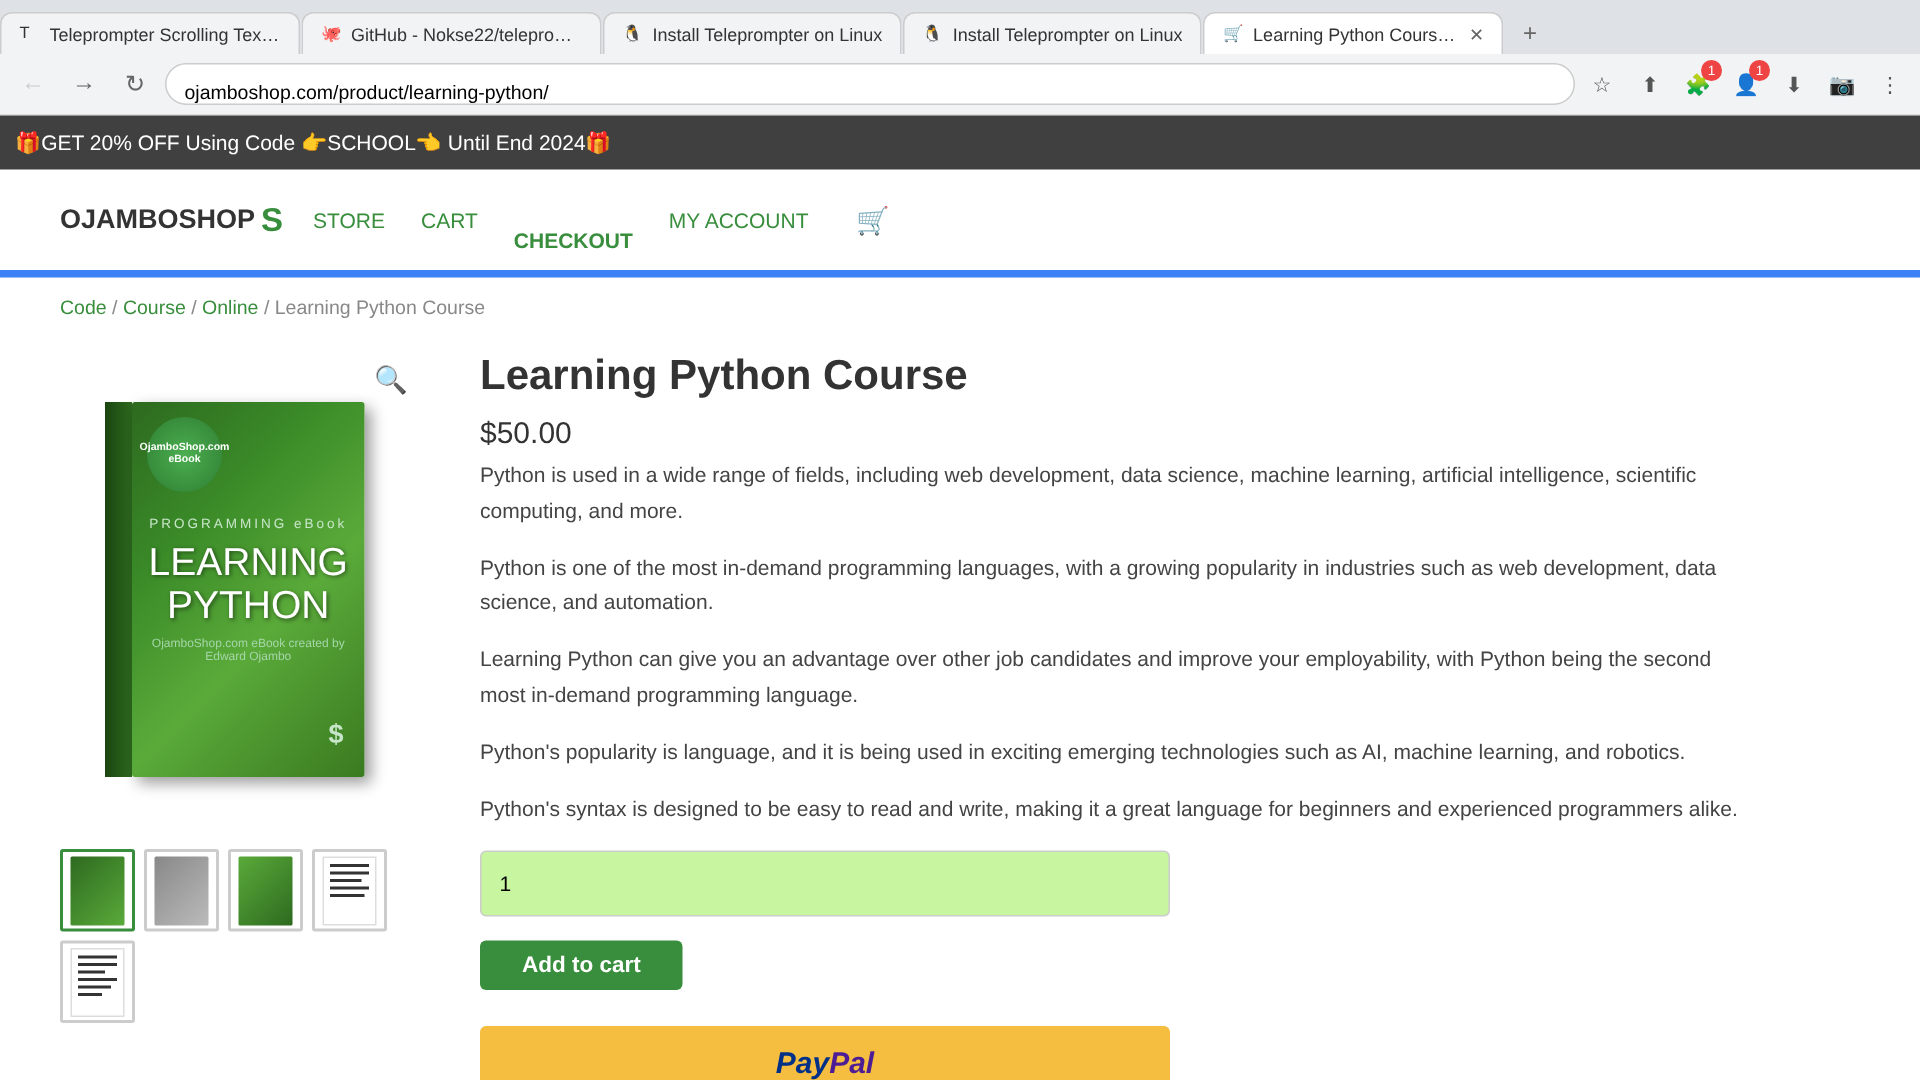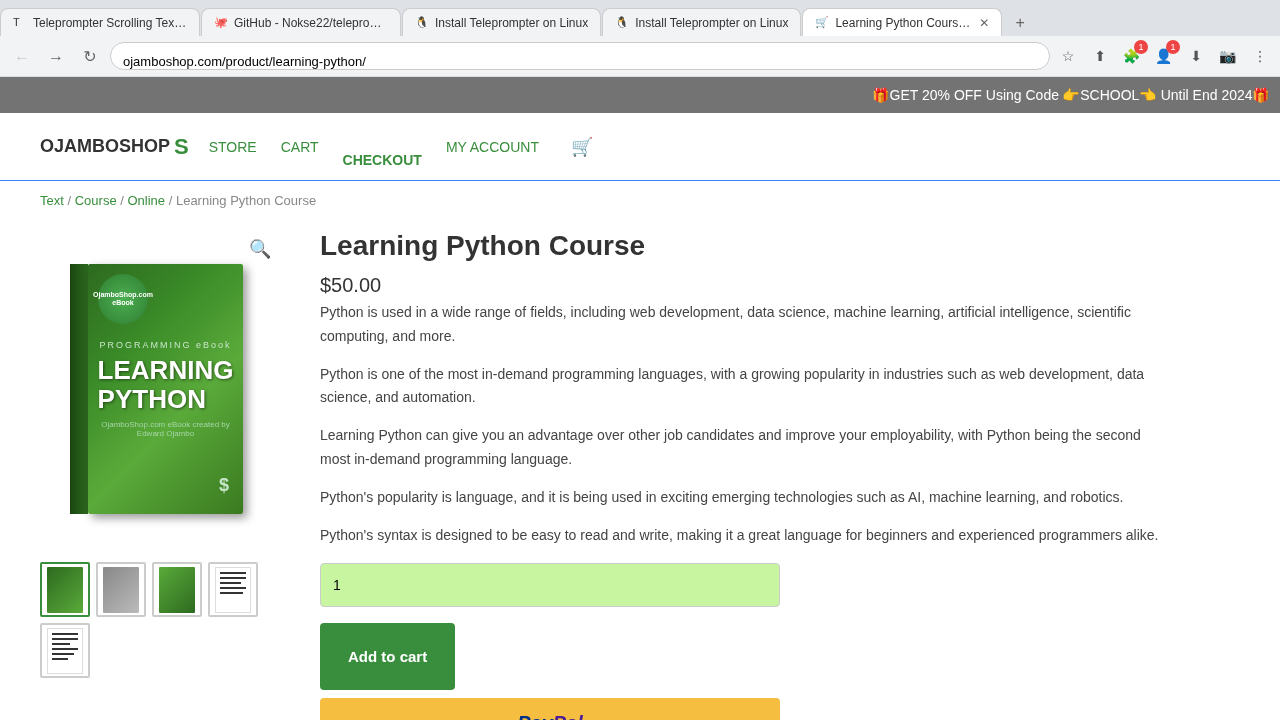--- a/index.html
+++ b/index.html
@@ -18,22 +18,22 @@
     .browser-toolbar { display: flex; align-items: center; padding: 6px 8px; background: #f1f3f4; gap: 6px; }
     .nav-btn { width: 28px; height: 28px; border: none; background: transparent; cursor: pointer; font-size: 16px; color: #666; border-radius: 50%; display: flex; align-items: center; justify-content: center; }
     .nav-btn.disabled { color: #ccc; cursor: default; }
     .address-bar { flex: 1; height: 28px; border: 1px solid #ccc; border-radius: 14px; padding: 0 12px; font-size: 13px; background: #fff; display: flex; align-items: flex-end; }
     .address-bar input { border: none; outline: none; width: 100%; font-size: 13px; background: transparent; }
     .toolbar-icons { display: flex; gap: 8px; align-items: center; }
     .toolbar-icon { width: 24px; height: 24px; display: flex; align-items: center; justify-content: center; cursor: pointer; color: #555; font-size: 14px; position: relative; }
     .badge { position: absolute; top: -4px; right: -4px; width: 14px; height: 14px; background: #e44; border-radius: 50%; font-size: 9px; color: #fff; display: flex; align-items: center; justify-content: center; }
 
     
-    .promo-banner { background: #737373; color: #fff; text-align: right; padding: 10px; font-size: 14px; }
-    .site-nav { display: flex; align-items: center; padding: 12px 40px; gap: 20px; border-bottom: 1px solid #3b82f6; }
+    .promo-banner { background: #404040; color: #fff; text-align: left; padding: 10px; font-size: 14px; }
+    .site-nav { display: flex; align-items: center; padding: 12px 40px; gap: 20px; border-bottom: 5px solid #3b82f6; }
     .site-logo { font-size: 18px; font-weight: bold; color: #333; text-decoration: none; display: flex; align-items: center; gap: 4px; }
     .site-logo .logo-s { color: #388e3c; font-size: 22px; }
     .nav-links { display: flex; gap: 24px; align-items: center; }
     .nav-link { color: #388e3c; text-decoration: none; font-size: 14px; font-weight: 500; text-transform: uppercase; }
     .nav-link.active { font-weight: 700; margin-top: 27px; }
     .cart-icon { margin-left: 8px; font-size: 18px; color: #333; cursor: pointer; }
 
     .breadcrumb { padding: 12px 40px; font-size: 13px; color: #888; }
     .breadcrumb a { color: #388e3c; text-decoration: none; }
     .breadcrumb span { color: #888; }
@@ -41,41 +41,41 @@
     .product-page { display: flex; padding: 10px 40px 30px; gap: 40px; max-width: 1200px; }
     .product-images { width: 240px; flex-shrink: 0; }
     .main-image-wrapper { position: relative; width: 100%; }
     .zoom-icon { position: absolute; top: 8px; right: 8px; font-size: 18px; color: #888; cursor: pointer; }
     .main-image { width: 100%; height: 320px; display: flex; align-items: center; justify-content: center; }
     
     .book-3d { width: 180px; height: 260px; position: relative; perspective: 800px; }
     .book-front { width: 155px; height: 250px; background: linear-gradient(135deg, #2d6a1f 0%, #3a8a28 30%, #5aaa3a 60%, #3a7a20 100%); position: absolute; left: 18px; top: 4px; border-radius: 2px; box-shadow: 4px 4px 10px rgba(0,0,0,0.4); display: flex; flex-direction: column; align-items: center; justify-content: center; padding: 10px; }
     .book-spine { width: 18px; height: 250px; background: linear-gradient(to right, #1a4510, #2d6a1f); position: absolute; left: 0; top: 4px; transform: skewY(0deg); }
     .book-title-top { font-size: 9px; color: #c8e6c9; letter-spacing: 2px; text-align: center; margin-bottom: 6px; }
-    .book-title-main { font-size: 26px; font-weight: 700; color: #fff; line-height: 1.1; text-shadow: 1px 1px 3px rgba(0,0,0,0.5); }
+    .book-title-main { font-size: 26px; font-weight: 400; color: #fff; text-align: center; line-height: 1.1; text-shadow: 1px 1px 3px rgba(0,0,0,0.5); }
     .book-subtitle { font-size: 8px; color: #a5d6a7; text-align: center; margin-top: 6px; }
     .book-dollar { position: absolute; bottom: 18px; right: 14px; font-size: 18px; color: #c8e6c9; font-weight: bold; }
     .book-badge { width: 50px; height: 50px; background: radial-gradient(circle, #4caf50, #2e7d32); border-radius: 50%; display: flex; align-items: center; justify-content: center; position: absolute; top: 10px; left: 10px; }
     .book-badge-text { font-size: 7px; color: #fff; text-align: center; font-weight: bold; line-height: 1.2; }
 
     .thumbnails { display: flex; gap: 6px; margin-top: 12px; flex-wrap: wrap; }
     .thumbnail { width: 50px; height: 55px; border: 2px solid #ccc; cursor: pointer; border-radius: 2px; overflow: hidden; display: flex; align-items: center; justify-content: center; }
     .thumbnail.selected { border-color: #388e3c; }
     .thumb-book { width: 36px; height: 46px; border-radius: 1px; }
 
     .product-details { flex: 1; }
     .product-title { font-size: 28px; font-weight: 700; color: #333; margin-bottom: 12px; }
     .product-price { font-size: 20px; color: #333; margin-bottom: 4px; }
     .product-desc { font-size: 14px; line-height: 1.7; color: #444; }
     .product-desc p { margin-bottom: 14px; }
 
     .quantity-wrapper { margin: 16px 0; }
     .quantity-input { width: 460px; height: 44px; border: 1px solid #ccc; border-radius: 4px; padding: 0 12px; font-size: 14px; background: #c8f5a0; }
 
-    .add-to-cart-btn { background: #388e3c; color: #fff; border: none; padding: 25px 28px; font-size: 15px; font-weight: 600; border-radius: 4px; cursor: pointer; }
+    .add-to-cart-btn { background: #388e3c; color: #fff; border: none; padding: 8px 28px; font-size: 15px; font-weight: 600; border-radius: 4px; cursor: pointer; margin-bottom: 16px; }
 
     .paypal-btn { width: 460px; height: 50px; background: #f5be40; border: none; border-radius: 4px; cursor: pointer; display: flex; align-items: center; justify-content: center; margin-bottom: 6px; }
     .paypal-logo { font-size: 20px; font-weight: bold; color: #003087; font-style: italic; }
     .paypal-logo span { color: #4c1d95; font-style: italic; }
   </style>
 </head>
 <body>
 
 <div class="browser-chrome">
 
@@ -139,21 +139,21 @@
   <div class="nav-links">
     <a class="nav-link">STORE</a>
     <a class="nav-link">CART</a>
     <a class="nav-link active">CHECKOUT</a>
     <a class="nav-link">MY ACCOUNT</a>
     <span class="cart-icon">🛒</span>
   </div>
 </div>
 
 <div class="breadcrumb">
-  <a href="#">Text</a>
+  <a href="#">Code</a>
   <span> / </span>
   <a href="#">Course</a>
   <span> / </span>
   <a href="#">Online</a>
   <span> / </span>
   <span>Learning Python Course</span>
 </div>
 
 <div class="product-page">
 

